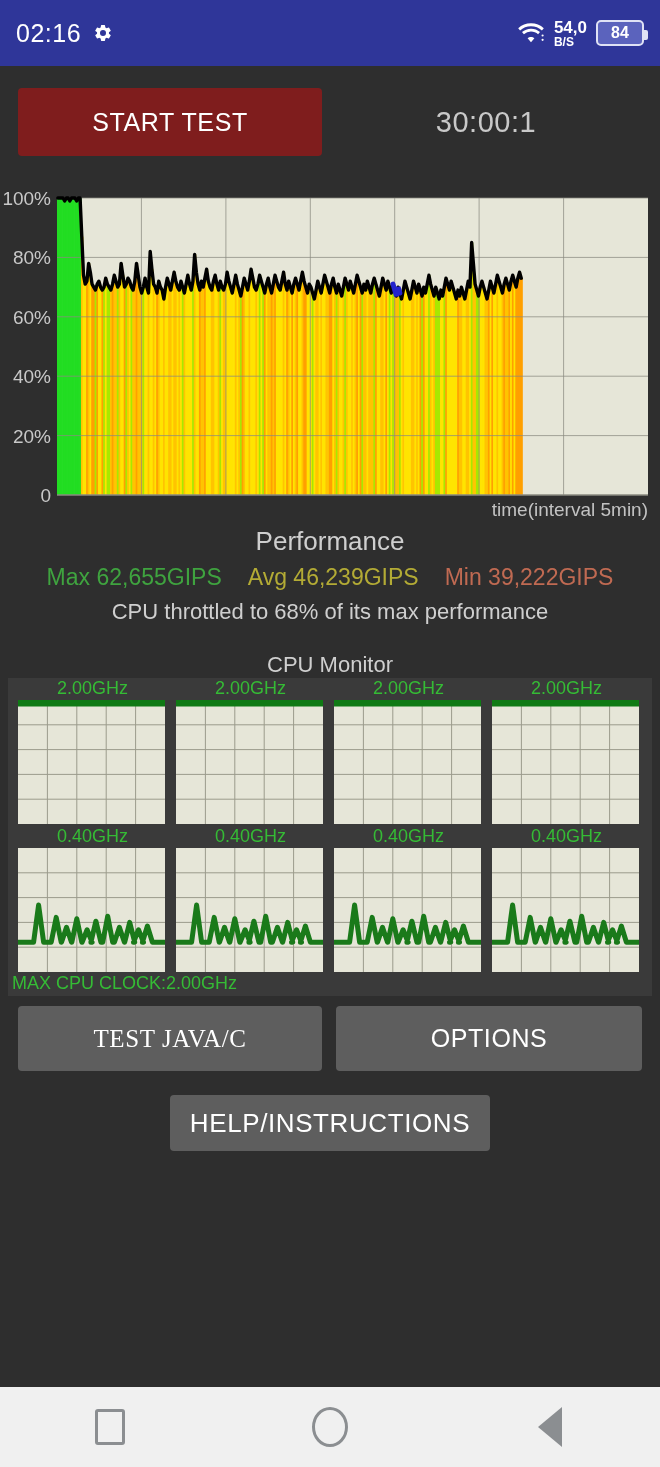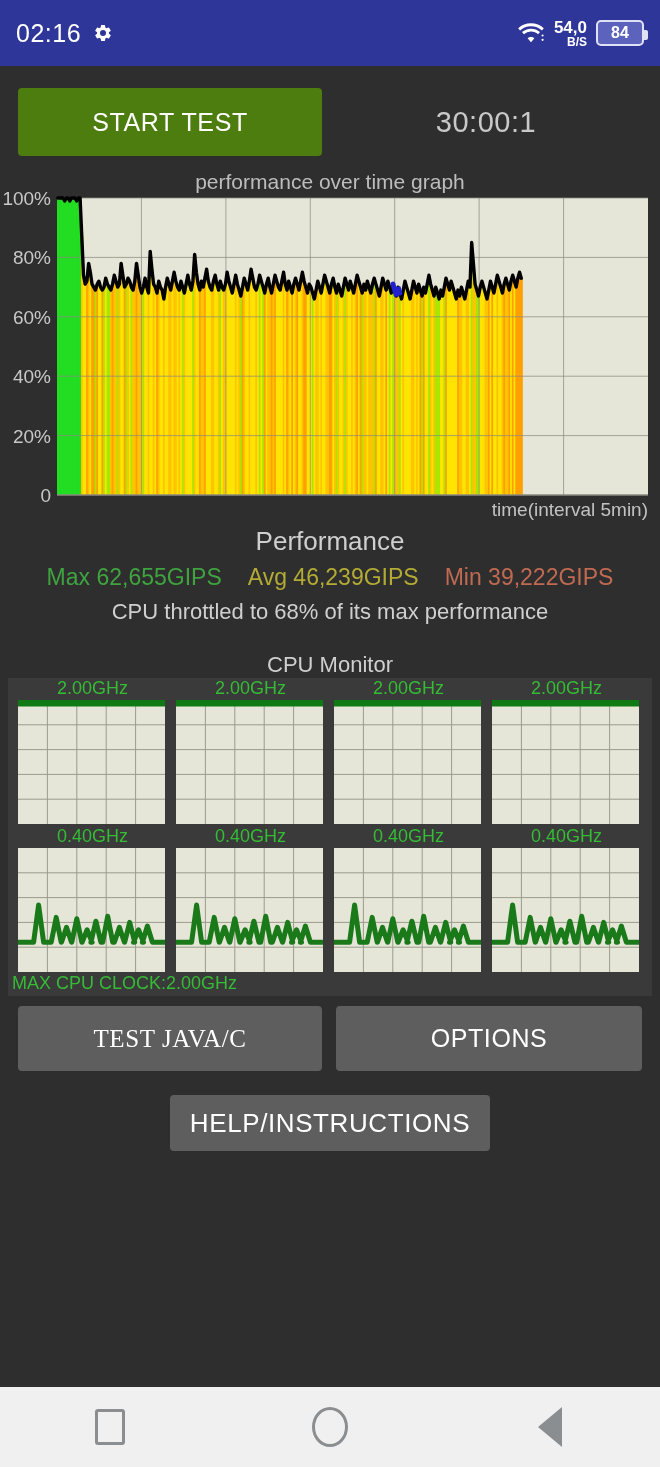--- a/index.html
+++ b/index.html
@@ -17,21 +17,21 @@
     position:absolute; top:0; left:0; width:660px; height:66px;
     background:#2f3699;
     display:flex; align-items:center; justify-content:space-between;
     padding:8px 16px;
   }
   .sb-left { display:flex; align-items:center; gap:12px; }
   .sb-clock { color:#fff; font-size:25px; letter-spacing:0.5px; }
   .gear-ico { width:20px; height:20px; display:block; }
   .sb-right { display:flex; align-items:center; gap:9px; }
   .wifi-ico { width:28px; height:22px; display:block; }
-  .net-speed { color:#fff; line-height:1; text-align:right; }
+  .net-speed { color:#fff; line-height:1; text-align:left; }
   .net-speed .n1 { font-size:17px; display:block; font-weight:bold; }
   .net-speed .n2 { font-size:12px; display:block; font-weight:bold; }
   .batt {
     position:relative; width:48px; height:26px;
     border:2px solid #dfe2f5; border-radius:5px;
     display:flex; align-items:center; justify-content:center;
     background:#5b63bd;
   }
   .batt:after {
     content:""; position:absolute; right:-6px; top:8px;
@@ -46,21 +46,21 @@
   .btn {
     background:#5e5e5e; color:#ffffff;
     border:none; border-radius:4px;
     font-family:"Liberation Sans", sans-serif;
     font-size:25px; letter-spacing:0.6px;
     display:flex; align-items:center; justify-content:center;
     cursor:pointer;
   }
   .btn-start {
     position:absolute; left:18px; top:0; width:304px; height:68px;
-    background:#4d7c0f;
+    background:#7f1d1d;
   }
   .timer {
     position:absolute; left:330px; top:0; width:312px; height:68px;
     display:flex; align-items:center; justify-content:center;
     color:#c9c9c9; font-size:29px; letter-spacing:0.5px;
   }
 
   
   .graph-title {
     position:absolute; top:170px; left:0; width:660px;
@@ -172,21 +172,20 @@
         <span>84</span>
       </span>
     </div>
   </div>
 
   <div class="toprow">
     <button class="btn btn-start">START TEST</button>
     <div class="timer">30:00:1</div>
   </div>
 
-  <div class="graph-title">performance over time graph</div>
   <div class="chart-wrap">
     <svg id="perf-chart" class="chart-svg" width="660" height="320" viewBox="0 0 660 320">
         <rect x="57" y="8" width="591" height="297" fill="#e6e6d8"></rect>
         <rect x="57.00" y="8.00" width="2.41" height="297.00" fill="#22dd22"></rect>
         <rect x="58.71" y="8.00" width="2.41" height="297.00" fill="#22dd22"></rect>
         <rect x="60.42" y="8.00" width="2.41" height="297.00" fill="#22dd22"></rect>
         <rect x="62.13" y="8.00" width="2.41" height="297.00" fill="#22dd22"></rect>
         <rect x="63.84" y="10.97" width="2.41" height="294.03" fill="#22dd22"></rect>
         <rect x="65.55" y="8.00" width="2.41" height="297.00" fill="#22dd22"></rect>
         <rect x="67.26" y="8.00" width="2.41" height="297.00" fill="#22dd22"></rect>

